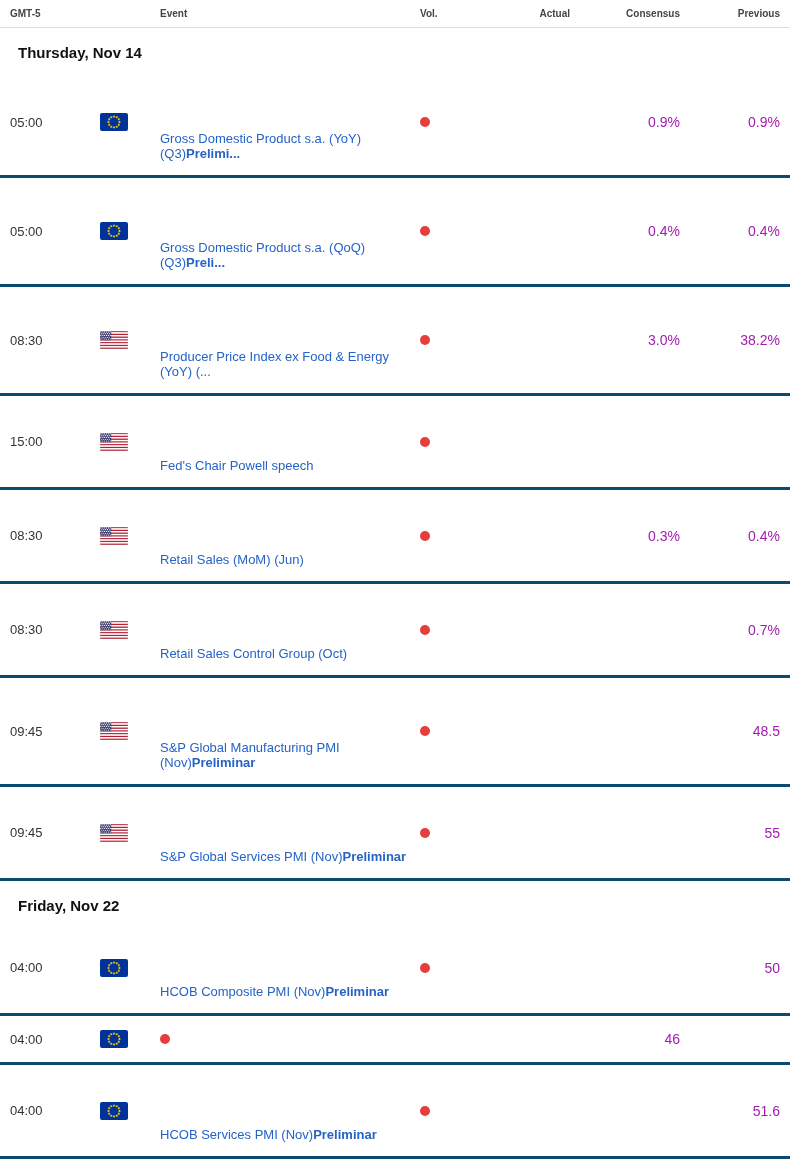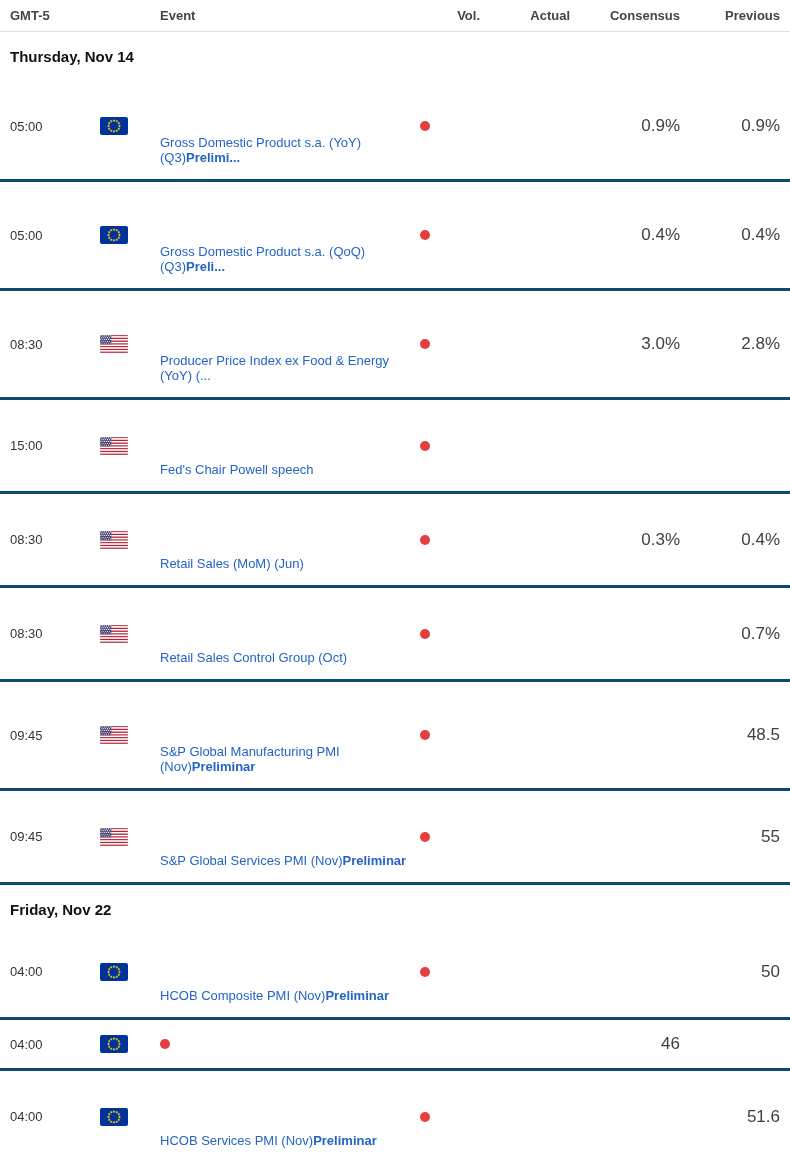--- a/index.html
+++ b/index.html
@@ -15,24 +15,25 @@
       display: grid;
       grid-template-columns: 90px 60px 1fr 60px 90px 110px 100px;
       padding: 8px 10px;
       border-bottom: 1px solid #ddd;
       color: #555;
       font-size: 13px;
       font-weight: 500;
     }
 
     .section-header {
-      padding: 16px 10px 8px 10px;
+      padding: 16px 10px 8px 2px;
       font-weight: 700;
       font-size: 15px;
       color: #111;
+      margin-left: 16px;
     }
 
     .event-row {
       display: grid;
       grid-template-columns: 90px 60px 1fr 60px 90px 110px 100px;
       padding: 14px 10px;
       border-bottom: 3px solid #0c4a6e;
       align-items: center;
     }
 
@@ -65,37 +66,37 @@
 
     .red-dot {
       width: 10px;
       height: 10px;
       background: #e53e3e;
       border-radius: 50%;
       display: inline-block;
     }
 
     .actual-cell, .consensus-cell, .previous-cell {
-      font-size: 17px;
-      color: #404040;
+      font-size: 14px;
+      color: #a21caf;
       text-align: right;
     }
 
     .col-time { }
     .col-flag { }
     .col-event { }
-    .col-vol { text-align: right; }
+    .col-vol { text-align: left; }
     .col-actual { text-align: right; }
     .col-consensus { text-align: right; }
     .col-previous { text-align: right; }
 
     .header-label {
       font-weight: 600;
       color: #444;
-      font-size: 13px;
+      font-size: 10px;
     }
   </style>
 </head>
 <body>
 
 <div class="table-header">
   <div class="col-time header-label">GMT-5</div>
   <div class="col-flag"></div>
   <div class="col-event header-label">Event</div>
   <div class="col-vol header-label">Vol.</div>
@@ -215,21 +216,21 @@
     </g>
     <rect width="28" height="18" fill="none" rx="2" stroke="#ccc" stroke-width="0.5"></rect>
   </svg>
       </div>
       <div class="col-event event-name">Producer Price Index ex Food &amp; Energy (YoY) (... </div>
       <div class="col-vol dot-cell">
         <span class="red-dot"></span>
       </div>
       <div class="col-actual actual-cell"></div>
       <div class="col-consensus consensus-cell">3.0%</div>
-      <div class="col-previous previous-cell">2.8%</div>
+      <div class="col-previous previous-cell">38.2%</div>
     </div>
     <div class="event-row">
       <div class="col-time time-cell">15:00</div>
       <div class="col-flag flag-cell">
         <svg width="28" height="18" viewBox="0 0 28 18" xmlns="http://www.w3.org/2000/svg">
     <rect width="28" height="18" fill="#fff" rx="2"></rect>
     <rect x="0" y="0" width="28" height="1.3846153846153846" fill="#B22234"></rect>
           <rect x="0" y="1.3846153846153846" width="28" height="1.3846153846153846" fill="#fff"></rect>
           <rect x="0" y="2.769230769230769" width="28" height="1.3846153846153846" fill="#B22234"></rect>
           <rect x="0" y="4.153846153846154" width="28" height="1.3846153846153846" fill="#fff"></rect>

